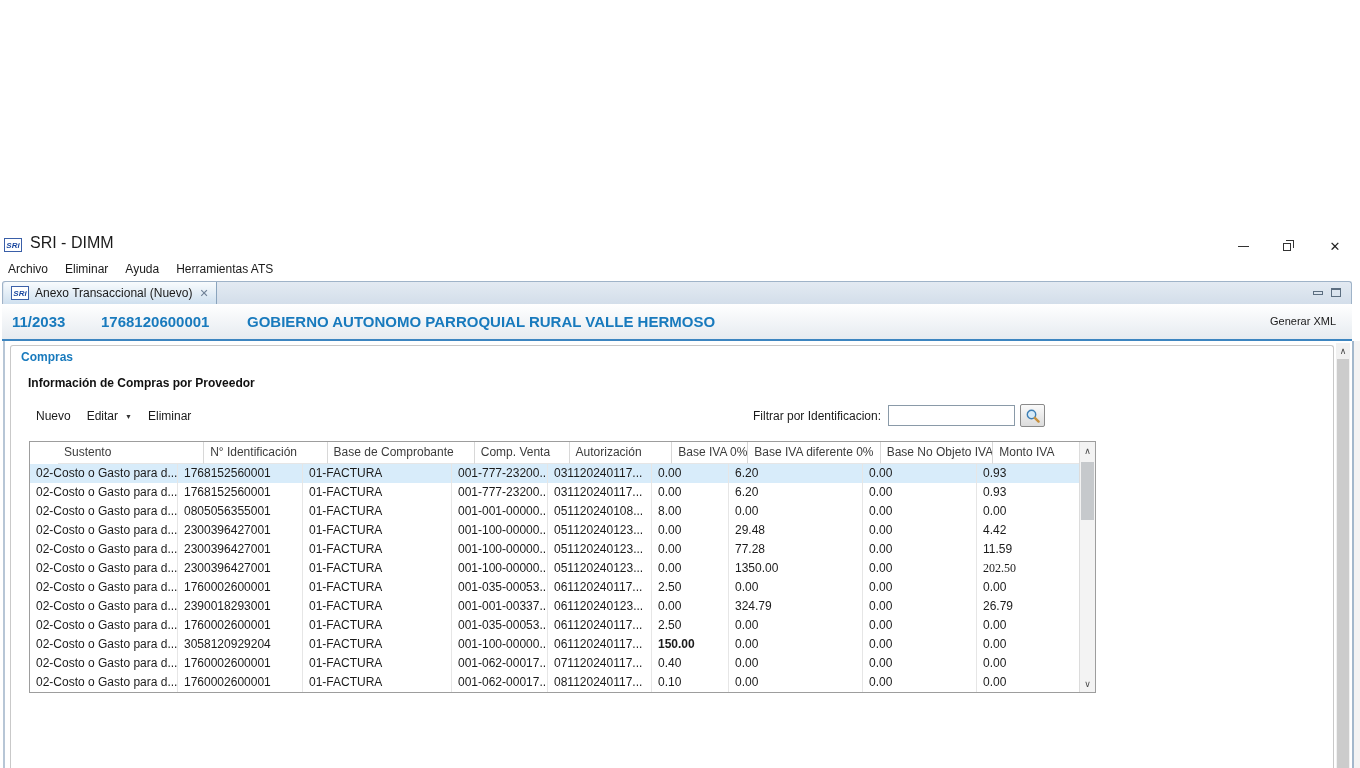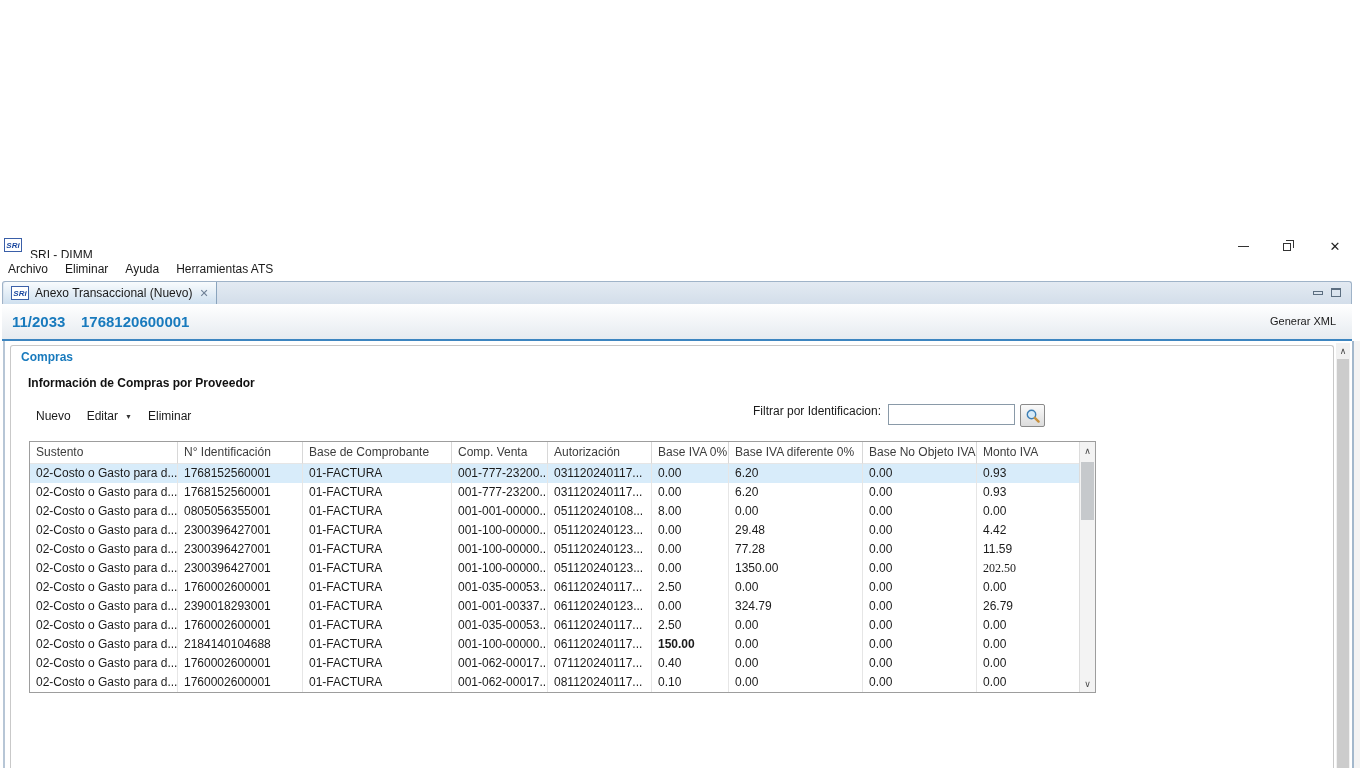--- a/index.html
+++ b/index.html
@@ -5,21 +5,21 @@
   * { box-sizing: border-box; margin: 0; padding: 0; }
   html,body { width:1360px; height:768px; background:#fff; overflow:hidden;
     font-family:"Liberation Sans", sans-serif; position:relative; }
 
   
   .titlebar { position:absolute; left:0; top:234px; width:1360px; height:24px; background:#fff; }
   .sri-logo { display:inline-flex; align-items:center; justify-content:center;
     width:18px; height:14px; background:#fff; border:1px solid #3a5fa8;
     color:#18469e; font-size:8px; font-weight:bold; font-style:italic; }
   .titlebar .sri-logo { position:absolute; left:4px; top:4px; }
-  .title-text { position:absolute; left:30px; top:14px; font-size:12px; color:#1a1a1a;text-align:right; }
+  .title-text { position:absolute; left:30px; top:0; font-size:16px; color:#1a1a1a;text-align:right; }
   .win-btn { position:absolute; top:0; width:46px; height:24px; display:flex;
     align-items:center; justify-content:center; color:#222; }
   .wb-min { left:1220px; } .wb-max { left:1266px; } .wb-close { left:1312px; }
   .min-glyph { width:11px; height:0; border-top:1px solid #333; display:block; }
   .restore-glyph { position:relative; width:12px; height:12px; display:block; }
   .restore-glyph .back { position:absolute; left:3px; top:0; width:8px; height:8px;
     border-top:1px solid #333; border-right:1px solid #333; }
   .restore-glyph .front { position:absolute; left:0; top:3px; width:8px; height:8px;
     border:1px solid #333; background:#fff; }
   .close-glyph { font-size:13px; line-height:13px; color:#222; }
@@ -40,21 +40,21 @@
   .tab-close { font-size:11px; color:#6f8196; line-height:11px; }
   .view-btns { position:absolute; right:10px; top:6px; display:flex; align-items:center; gap:8px; }
   .vmin { width:10px; height:4px; border:1px solid #5c6e80; display:block; }
   .vmax { width:10px; height:9px; border:1px solid #5c6e80; border-top-width:2px; display:block; }
 
   
   .headerband { position:absolute; left:2px; top:304px; width:1350px; height:37px;
     background:linear-gradient(#ffffff,#e6ebf0); border-bottom:2px solid #3c85c0; }
   .hb-text { position:absolute; top:0; height:35px; line-height:35px;
     font-size:15px; font-weight:bold; color:#187abd; white-space:nowrap; }
-  .hb-period { left:10px; } .hb-ruc { left:79px;text-align:center; } .hb-entity { left:245px; }
+  .hb-period { left:10px; } .hb-ruc { left:99px;text-align:center; } .hb-entity { left:245px; }
   .hb-xml { position:absolute; right:16px; top:11px; font-size:11px; color:#1a1a1a; }
 
   
   .left-border { position:absolute; left:3px; top:341px; width:2px; height:427px; background:#b7c6d6; }
   .outer-scroll { position:absolute; left:1336px; top:343px; width:14px; height:425px; background:#f1f1f1; }
   .outer-scroll .sb-up { position:absolute; left:0; top:0; width:14px; height:15px;
     display:flex; align-items:center; justify-content:center; font-size:9px; color:#4a4a4a; }
   .outer-scroll .sb-thumb { position:absolute; left:1px; top:16px; width:12px; height:409px; background:#cccccc; }
   .right-border { position:absolute; left:1352px; top:341px; width:2px; height:427px; background:#a3b8cc; }
   .right-margin { position:absolute; left:1354px; top:341px; width:6px; height:427px; background:#f3f3f3; }
@@ -64,31 +64,31 @@
     border:1px solid #c9c9c9; border-bottom:none; border-radius:3px 3px 0 0; background:#fff; }
   .panel-title { position:absolute; left:10px; top:4px; font-size:12px; font-weight:bold; color:#187abd; }
   .subtitle { position:absolute; left:17px; top:30px; font-size:12px; font-weight:bold; color:#111; }
 
   .toolbar { position:absolute; left:25px; top:63px; display:flex; align-items:center;
     font-size:12px; color:#1a1a1a; }
   .tb-item { margin-right:16px; cursor:default; }
   .tb-editar { display:flex; align-items:center; margin-right:16px; }
   .caret { font-size:7px; color:#333; margin-left:7px; }
 
-  .filter-group { position:absolute; left:742px; top:58px; display:flex; align-items:flex-start; }
+  .filter-group { position:absolute; left:742px; top:58px; display:flex; align-items:center; }
   .filter-label { font-size:12px; color:#1a1a1a; margin-right:7px; }
   .filter-input { width:127px; height:21px; border:1px solid #8a9aa8; font-size:12px; padding:0 4px;
     font-family:"Liberation Sans",sans-serif; }
   .search-btn { width:25px; height:23px; margin-left:5px; border:1px solid #8a8a8a; border-radius:2px;
     background:linear-gradient(#fafafa,#dcdcdc); display:flex; align-items:center; justify-content:center; }
 
   
   .tbl { position:absolute; left:18px; top:95px; width:1067px; height:252px;
     border:1px solid #9d9d9d; background:#fff; }
-  .tbl-head { display:flex; height:22px; }
+  .tbl-head { display:flex; height:22px;margin-left:28px; }
   .hcell { height:22px; line-height:21px; font-size:12px; color:#3c3c3c; padding-left:6px;
     border-right:1px solid #d8d8d8; border-bottom:1px solid #e6e6e6; overflow:hidden; white-space:nowrap; }
   .trow { display:flex; height:19px; }
   .trow.sel { background:#d8ecfa; }
   .cell { height:19px; line-height:19px; font-size:12px; color:#1b1b1b; padding-left:6px;
     border-right:1px solid #e6e6e6; overflow:hidden; white-space:nowrap; }
   .inner-scroll { position:absolute; right:0; top:0; width:16px; height:250px;
     background:#f3f3f3; border-left:1px solid #dcdcdc; }
   .inner-scroll .sb-up, .inner-scroll .sb-down { position:absolute; left:0; width:15px; height:15px;
     display:flex; align-items:center; justify-content:center; font-size:9px; color:#4a4a4a; }
@@ -130,20 +130,21 @@
   </div>
   <div class="view-btns">
     <span class="vmin"></span>
     <span class="vmax"></span>
   </div>
 </div>
 
 <div class="headerband">
   <span class="hb-text hb-period">11/2033</span>
   <span class="hb-text hb-ruc">1768120600001</span>
+  <span class="hb-text hb-entity">GOBIERNO AUTONOMO PARROQUIAL RURAL VALLE HERMOSO</span>
   <span class="hb-xml">Generar XML</span>
 </div>
 
 <div class="left-border"></div>
 <div class="outer-scroll">
   <div class="sb-up">∧</div>
   <div class="sb-thumb"></div>
 </div>
 <div class="right-border"></div>
 <div class="right-margin"></div>
@@ -279,21 +280,21 @@
           <div class="cell" style="width: 149px;">01-FACTURA</div>
           <div class="cell" style="width: 96px;">001-035-00053...</div>
           <div class="cell" style="width: 104px;">061120240117...</div>
           <div class="cell" style="width: 77px;">2.50</div>
           <div class="cell" style="width: 134px;">0.00</div>
           <div class="cell" style="width: 114px;">0.00</div>
           <div class="cell" style="width: 103px;">0.00</div>
         </div>
         <div class="trow">
           <div class="cell" style="width: 148px;">02-Costo o Gasto para d...</div>
-          <div class="cell" style="width: 125px;">2184140104688</div>
+          <div class="cell" style="width: 125px;">3058120929204</div>
           <div class="cell" style="width: 149px;">01-FACTURA</div>
           <div class="cell" style="width: 96px;">001-100-00000...</div>
           <div class="cell" style="width: 104px;">061120240117...</div>
           <div class="cell" style="width: 77px; font-weight: bold;">150.00</div>
           <div class="cell" style="width: 134px;">0.00</div>
           <div class="cell" style="width: 114px;">0.00</div>
           <div class="cell" style="width: 103px;">0.00</div>
         </div>
         <div class="trow">
           <div class="cell" style="width: 148px;">02-Costo o Gasto para d...</div>

